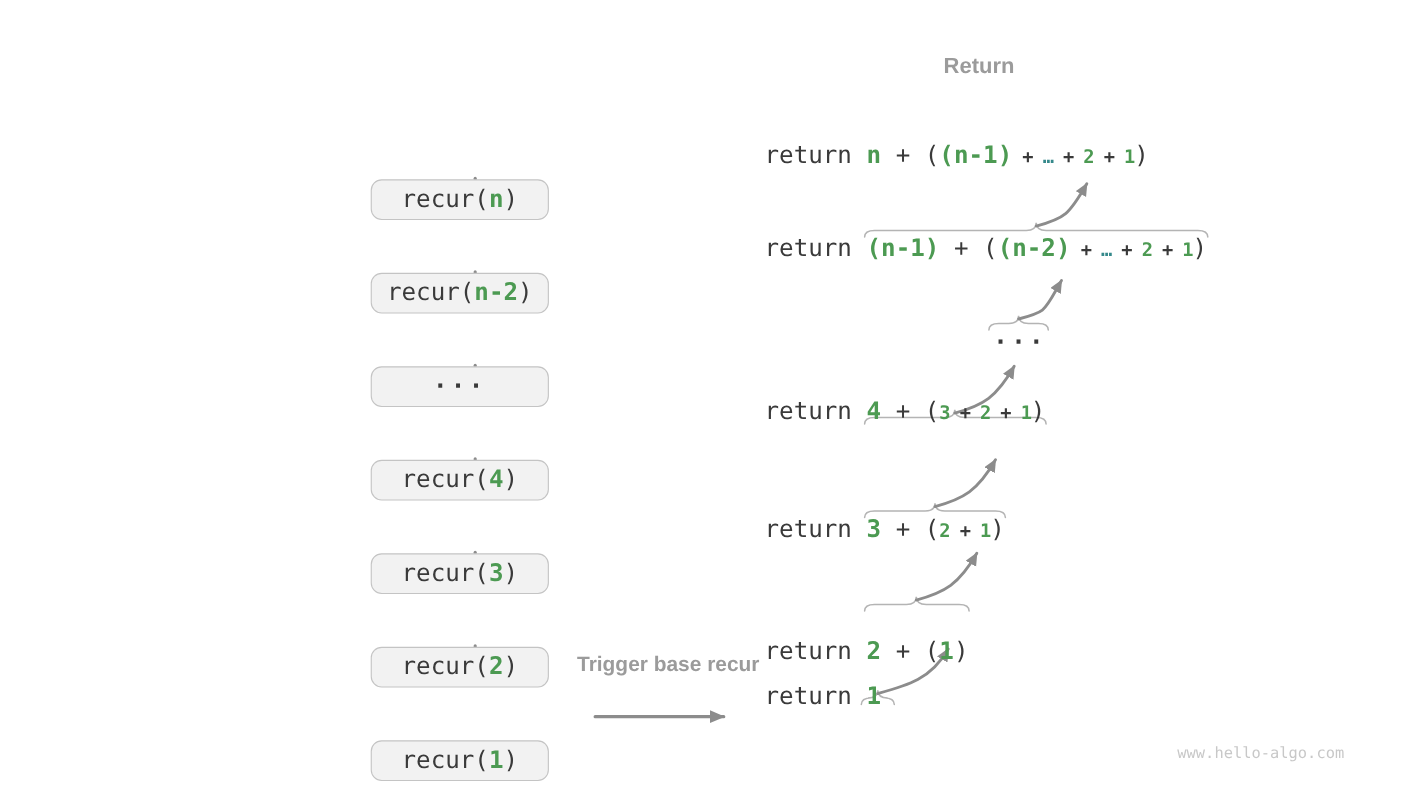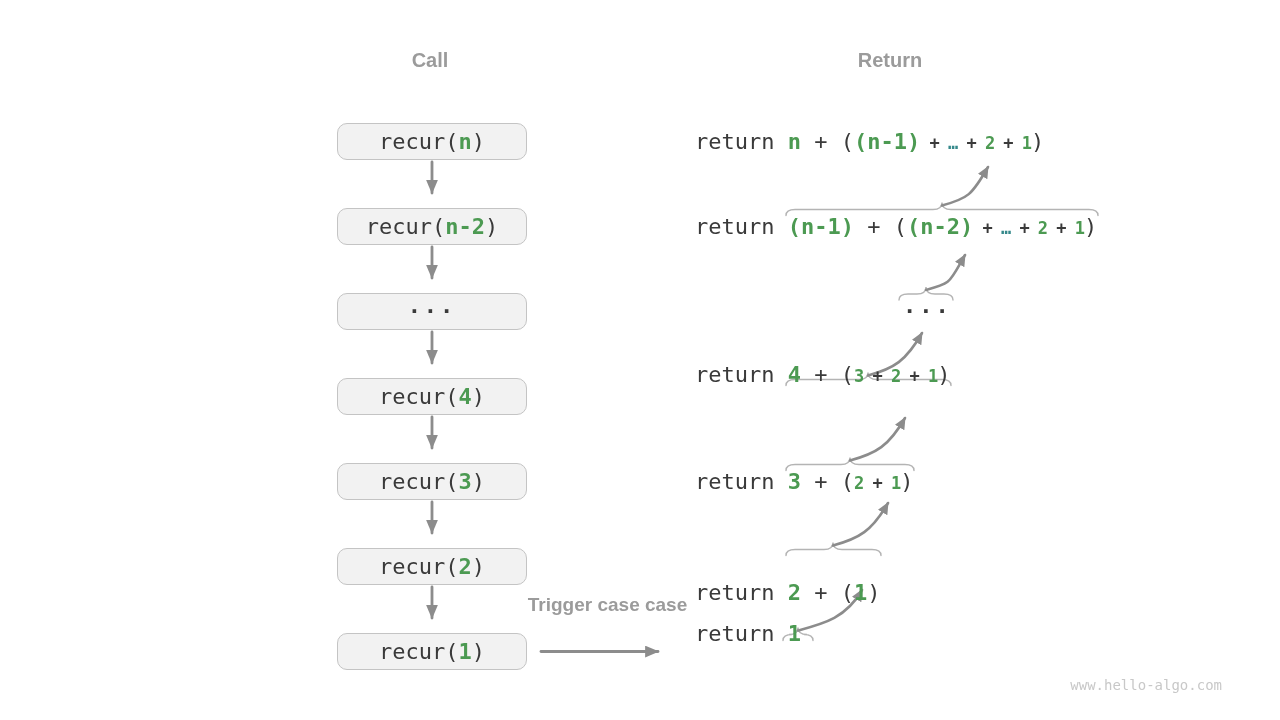--- a/index.html
+++ b/index.html
@@ -3,24 +3,24 @@
 <meta charset="utf-8">
 <style>
   html,body{margin:0;padding:0;background:#ffffff;}
   #canvas{position:relative;width:1280px;height:720px;background:#ffffff;overflow:hidden;
           font-family:"DejaVu Sans Mono",monospace;}
   #overlay{position:absolute;left:0;top:0;width:1280px;height:720px;}
   .hdr{position:absolute;font-family:"Liberation Sans","DejaVu Sans",sans-serif;
        font-weight:bold;font-size:20px;color:var(--label);text-align:center;}
   #hdr-call{left:330px;top:49px;width:200px;}
   #hdr-return{left:790px;top:49px;width:200px;}
-  .box{position:absolute;left:337px;width:190px;height:37px;box-sizing:border-box;
+  .box{position:absolute;left:337px;width:162px;height:37px;box-sizing:border-box;
        background:var(--boxfill);border:1.5px solid var(--boxborder);border-radius:10px;
        display:flex;align-items:center;justify-content:center;
-       font-size:22px;color:var(--code);line-height:1;}
+       font-size:22px;color:var(--code);line-height:1;margin-top:40px;}
   .rline{position:absolute;left:695px;height:30px;line-height:30px;white-space:nowrap;
         font-size:22px;color:var(--code);}
   .rline.dots{left:903px;}
   .seg-code{color:var(--code);}
   .seg-green{color:var(--green);font-weight:bold;}
   .seg-teal{color:var(--teal);font-weight:bold;}
   .sm{font-size:17px;font-weight:bold;letter-spacing:-1px;}
   .sm.seg-code{font-weight:bold;}
   .dotsy{font-weight:bold;letter-spacing:3px;}
   #trigger{position:absolute;left:505px;top:594px;width:205px;text-align:center;
@@ -60,21 +60,20 @@
         <path d="M 868,375.5 C 894,368.5 906,361 922,333" fill="none" stroke="#8C8C8C" stroke-width="2.6" stroke-linecap="round" marker-end="url(#curvehead)"></path>
         <path d="M 786,470.5 Q 786,464.5 795,464.5 L 841,464.5 Q 850,464.5 850,457.5 Q 850,464.5 859,464.5 L 905,464.5 Q 914,464.5 914,470.5" fill="none" stroke="#B4B4B4" stroke-width="1.4" stroke-linecap="round"></path>
         <path d="M 850,460.5 C 876,453.5 889,446 905,418" fill="none" stroke="#8C8C8C" stroke-width="2.6" stroke-linecap="round" marker-end="url(#curvehead)"></path>
         <path d="M 786,555.5 Q 786,549.5 795,549.5 L 824,549.5 Q 833,549.5 833,542.5 Q 833,549.5 842,549.5 L 872,549.5 Q 881,549.5 881,555.5" fill="none" stroke="#B4B4B4" stroke-width="1.4" stroke-linecap="round"></path>
         <path d="M 833,545.5 C 859,538.5 872,531 888,503" fill="none" stroke="#8C8C8C" stroke-width="2.6" stroke-linecap="round" marker-end="url(#curvehead)"></path>
         <path d="M 783,640.5 Q 783,634.5 792,634.5 L 789,634.5 Q 798,634.5 798,627.5 Q 798,634.5 807,634.5 L 804,634.5 Q 813,634.5 813,640.5" fill="none" stroke="#B4B4B4" stroke-width="1.4" stroke-linecap="round"></path>
         <path d="M 798,630.5 C 824,623.5 846,618 862,590" fill="none" stroke="#8C8C8C" stroke-width="2.6" stroke-linecap="round" marker-end="url(#curvehead)"></path>
       </g>
   </svg>
 
-  <div class="hdr" id="hdr-call">Call</div>
   <div class="hdr" id="hdr-return">Return</div>
 
   <div id="call-col">
       <div class="box" style="top: 123px;">
         <span class="seg-code">recur(</span>
         <span class="seg-green">n</span>
         <span class="seg-code">)</span>
       </div>
       <div class="box" style="top: 208px;">
         <span class="seg-code">recur(</span>
@@ -108,15 +107,15 @@
   <div id="ret-col">
       <div class="rline" style="top: 126.5px;"><span class="seg-code">return </span><span class="seg-green">n</span><span class="seg-code"> + (</span><span class="seg-green">(n-1)</span><span class="seg-code sm"> + </span><span class="seg-teal sm">…</span><span class="seg-code sm"> + </span><span class="seg-green sm">2</span><span class="seg-code sm"> + </span><span class="seg-green sm">1</span><span class="seg-code">)</span></div>
       <div class="rline" style="top: 211.5px;"><span class="seg-code">return </span><span class="seg-green">(n-1)</span><span class="seg-code"> + (</span><span class="seg-green">(n-2)</span><span class="seg-code sm"> + </span><span class="seg-teal sm">…</span><span class="seg-code sm"> + </span><span class="seg-green sm">2</span><span class="seg-code sm"> + </span><span class="seg-green sm">1</span><span class="seg-code">)</span></div>
       <div class="rline dots" style="top: 296.5px;"><span class="seg-code dotsy">···</span></div>
       <div class="rline" style="top: 360px;"><span class="seg-code">return </span><span class="seg-green">4</span><span class="seg-code"> + (</span><span class="seg-green sm">3</span><span class="seg-code sm"> + </span><span class="seg-green sm">2</span><span class="seg-code sm"> + </span><span class="seg-green sm">1</span><span class="seg-code">)</span></div>
       <div class="rline" style="top: 466.5px;"><span class="seg-code">return </span><span class="seg-green">3</span><span class="seg-code"> + (</span><span class="seg-green sm">2</span><span class="seg-code sm"> + </span><span class="seg-green sm">1</span><span class="seg-code">)</span></div>
       <div class="rline" style="top: 578px;"><span class="seg-code">return </span><span class="seg-green">2</span><span class="seg-code"> + (</span><span class="seg-green">1</span><span class="seg-code">)</span></div>
       <div class="rline" style="top: 619px;"><span class="seg-code">return </span><span class="seg-green">1</span></div>
     </div>
 
-  <div id="trigger">Trigger case case</div>
+  <div id="trigger">Trigger base recur</div>
   <div id="watermark">www.hello-algo.com</div>
 </div>
 
 </body></html>

